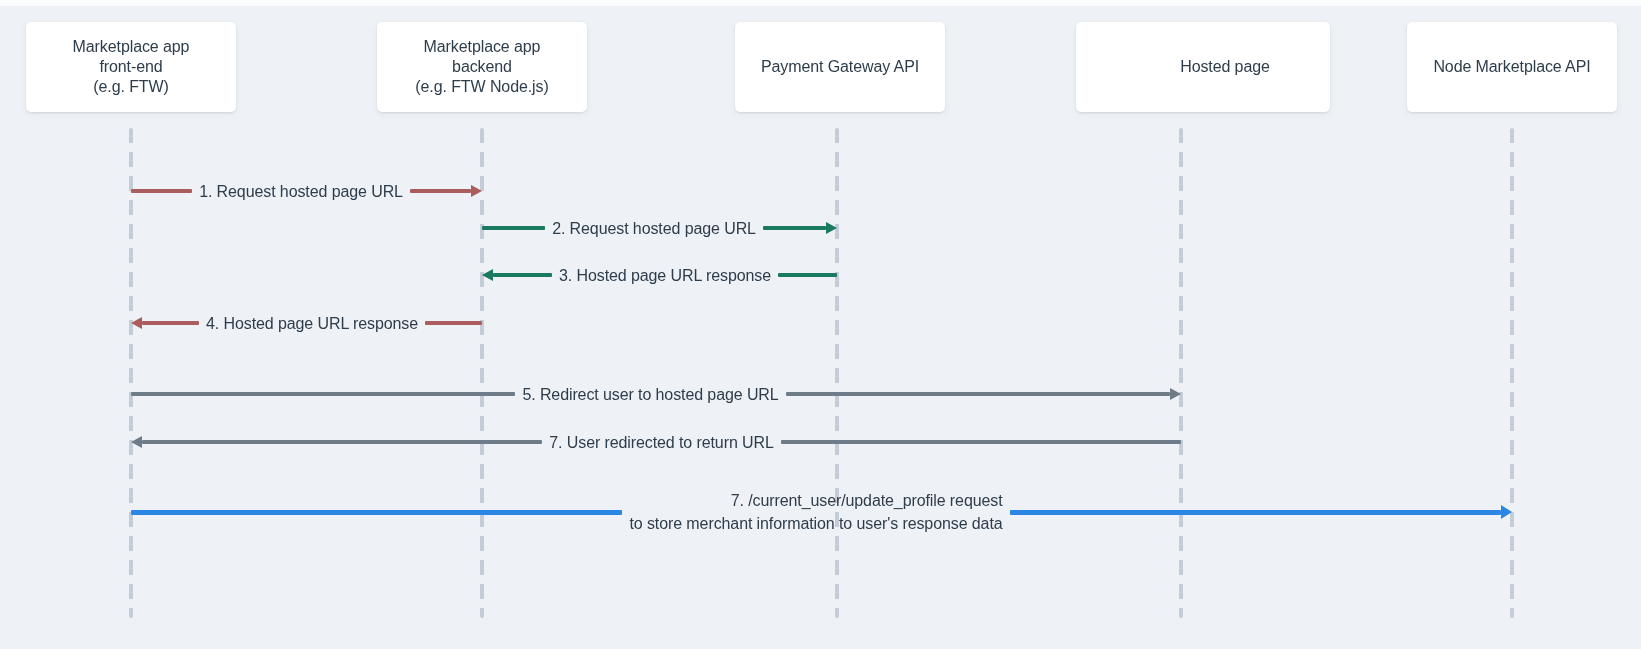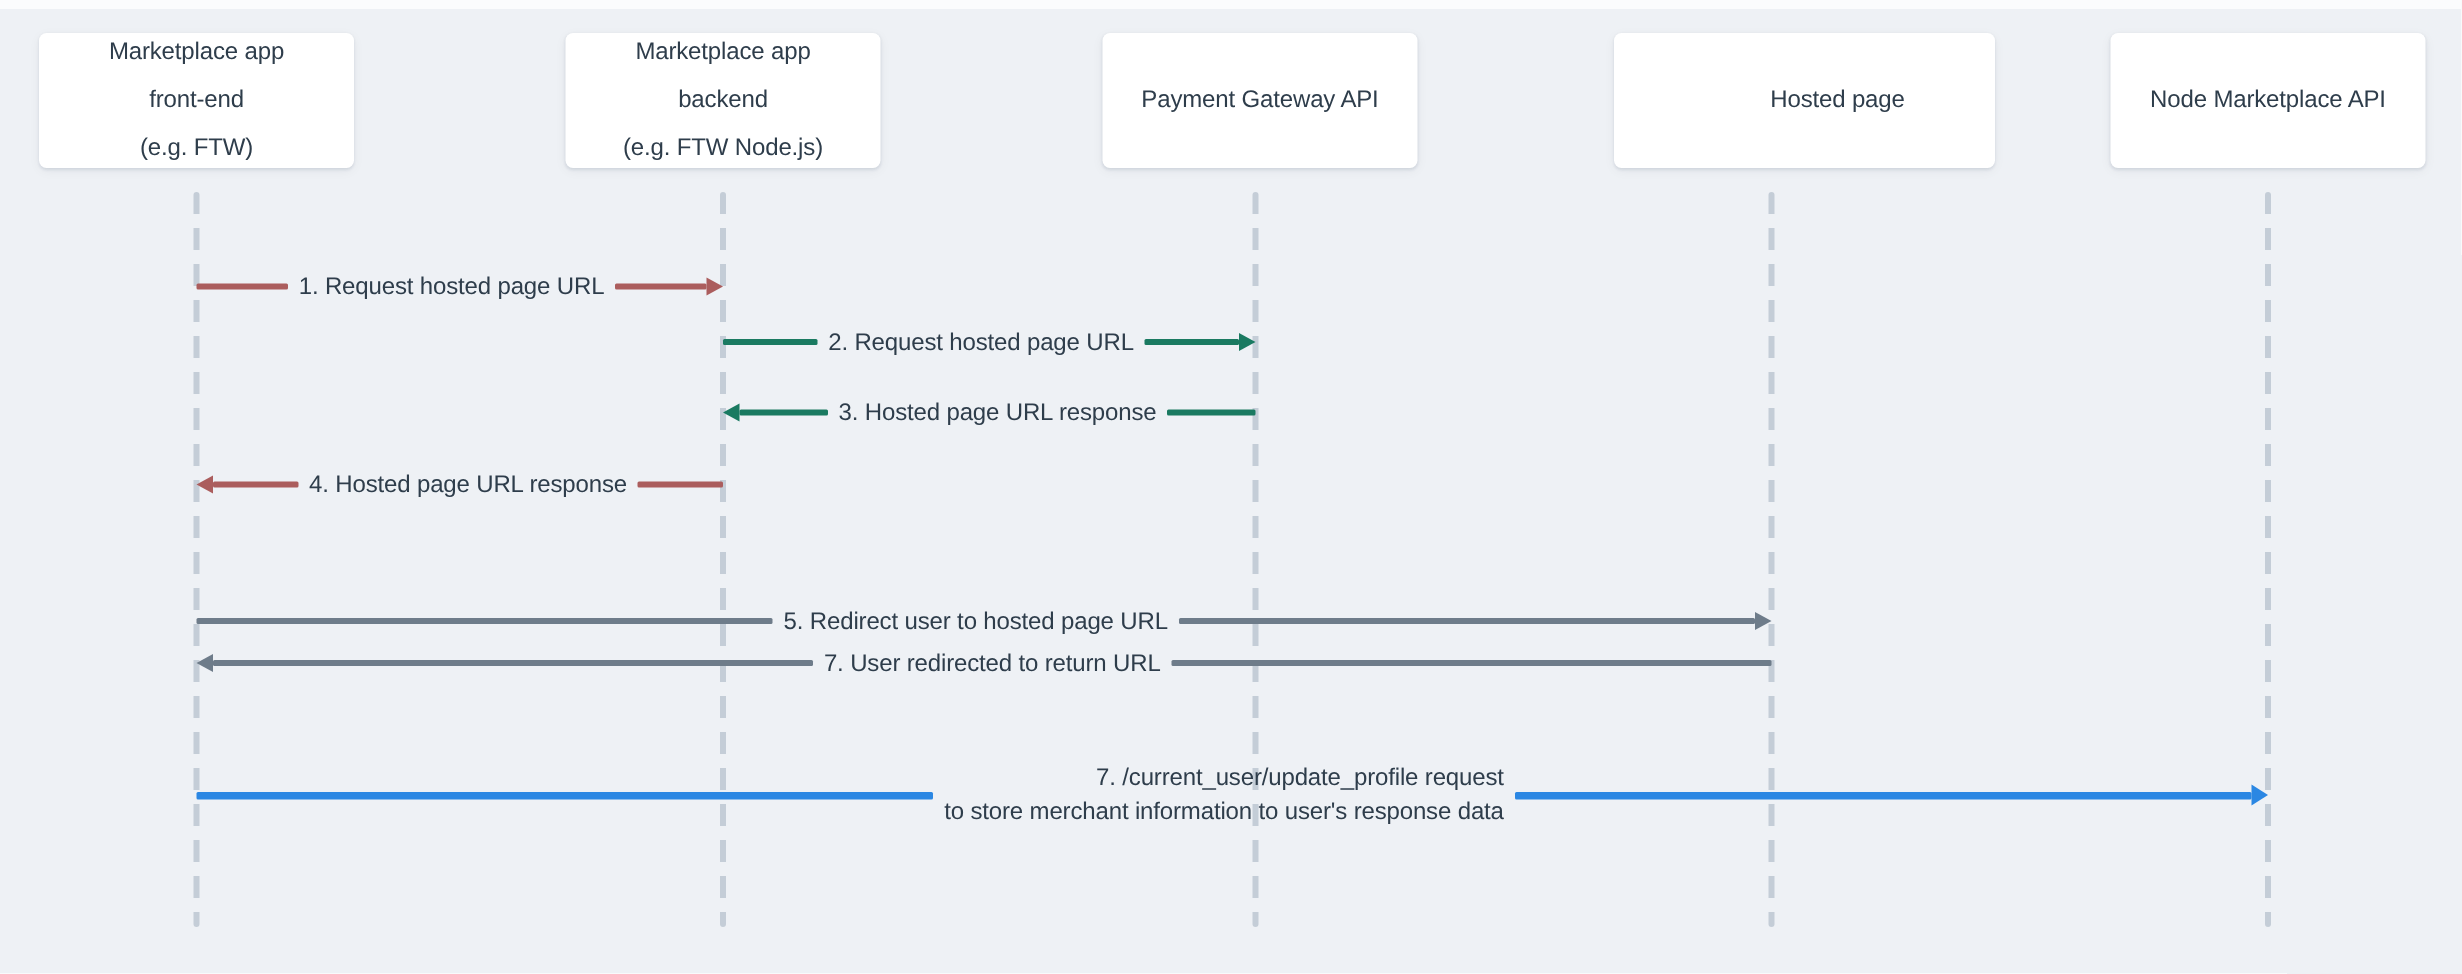--- a/index.html
+++ b/index.html
@@ -16,21 +16,21 @@
   }
   .actor{
     position:absolute;top:22px;width:210px;height:90px;
     background:var(--c-box,#ffffff);
     border-radius:5px;
     box-shadow:0 1px 2px rgba(16,42,67,.10),0 2px 8px rgba(16,42,67,.05);
     display:flex;align-items:center;justify-content:center;
   }
   .actor .actor-label{
     color:var(--c-text,#2e3d4b);
-    font-size:16px;line-height:32px;font-weight:500;
+    font-size:16px;line-height:20px;font-weight:500;
     text-align:center;white-space:pre-line;letter-spacing:-0.1px;
   }
   .lifeline{
     position:absolute;top:128px;width:4px;height:490px;
     background:repeating-linear-gradient(to bottom,var(--c-lifeline,#c4cdd7) 0 15px,transparent 15px 24px);
     border-radius:2px;
   }
   .msg{
     position:absolute;display:flex;align-items:center;height:24px;
     color:var(--c-text,#2e3d4b);font-size:16px;font-weight:500;letter-spacing:-0.1px;
@@ -108,35 +108,35 @@
     <div class="seg"></div>
   </div>
 
   <div class="msg c-red" style="left:131px;top:311px;width:351px;">
     <div class="head l"></div>
     <div class="seg"></div>
     <div class="label">4. Hosted page URL response</div>
     <div class="seg"></div>
   </div>
 
-  <div class="msg c-gray" style="left:131px;top:402px;width:1050px;">
+  <div class="msg c-gray" style="left:131px;top:382px;width:1050px;">
     <div class="seg"></div>
     <div class="label">5. Redirect user to hosted page URL</div>
     <div class="seg"></div>
     <div class="head r"></div>
   </div>
 
   <div class="msg c-gray" style="left:131px;top:430px;width:1050px;">
     <div class="head l"></div>
     <div class="seg"></div>
     <div class="label">7. User redirected to return URL</div>
     <div class="seg"></div>
   </div>
 
-  <div class="msg c-blue" style="left:131px;top:506px;width:1381px;height:48px;">
+  <div class="msg c-blue" style="left:131px;top:488px;width:1381px;height:48px;">
     <div class="seg"></div>
     <div class="label two-line">
       <div>7. /current_user/update_profile request</div>
       <div>to store merchant information to user's response data</div>
     </div>
     <div class="seg"></div>
     <div class="head r"></div>
   </div>
 
 </div>

